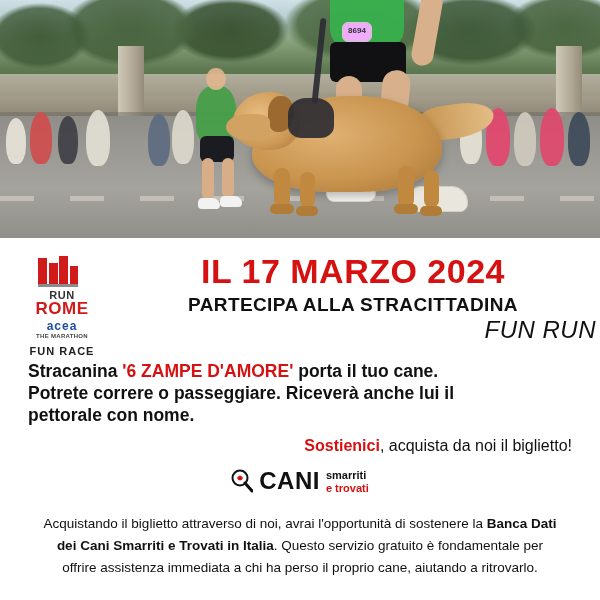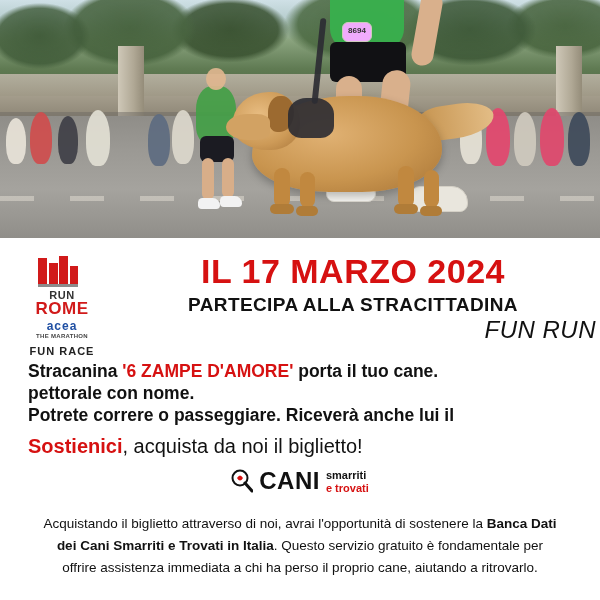--- a/index.html
+++ b/index.html
@@ -266,22 +266,22 @@
     line-height: 22px;
   }
   .red {
     color: #d61111;
   }
   .cta {
     position: absolute;
     left: 28px;
     right: 28px;
     top: 196px;
-    text-align: left;
-    font-size: 20px;
+    text-align: right;
+    font-size: 16px;
     color: #111;
     line-height: 24px;
   }
   .cta .red {
     font-weight: bold;
   }
   .cani-logo {
     position: absolute;
     left: 0;
     right: 0;
@@ -421,22 +421,22 @@
     </div>
 
     <div class="headline-date">IL 17 MARZO 2024</div>
     <div class="sub1">PARTECIPA ALLA STRACITTADINA</div>
     <div class="sub2">FUN RUN</div>
 
     <div class="para-block">
       <div>
         <span>Stracanina </span><span class="red">'6 ZAMPE D'AMORE'</span><span> porta il tuo cane.</span>
       </div>
+      <div>Potrete correre o passeggiare. Riceverà anche lui il</div>
       <div>pettorale con nome.</div>
-      <div>Potrete correre o passeggiare. Riceverà anche lui il</div>
     </div>
 
     <div class="cta">
       <span class="red">Sostienici</span><span>, acquista da noi il biglietto!</span>
     </div>
 
     <div class="cani-logo">
       <span class="cani-mark">
         <svg viewBox="0 0 22 24" width="22" height="24">
           <circle cx="9" cy="9" r="7.5" fill="none" stroke="#111" stroke-width="2"></circle>

